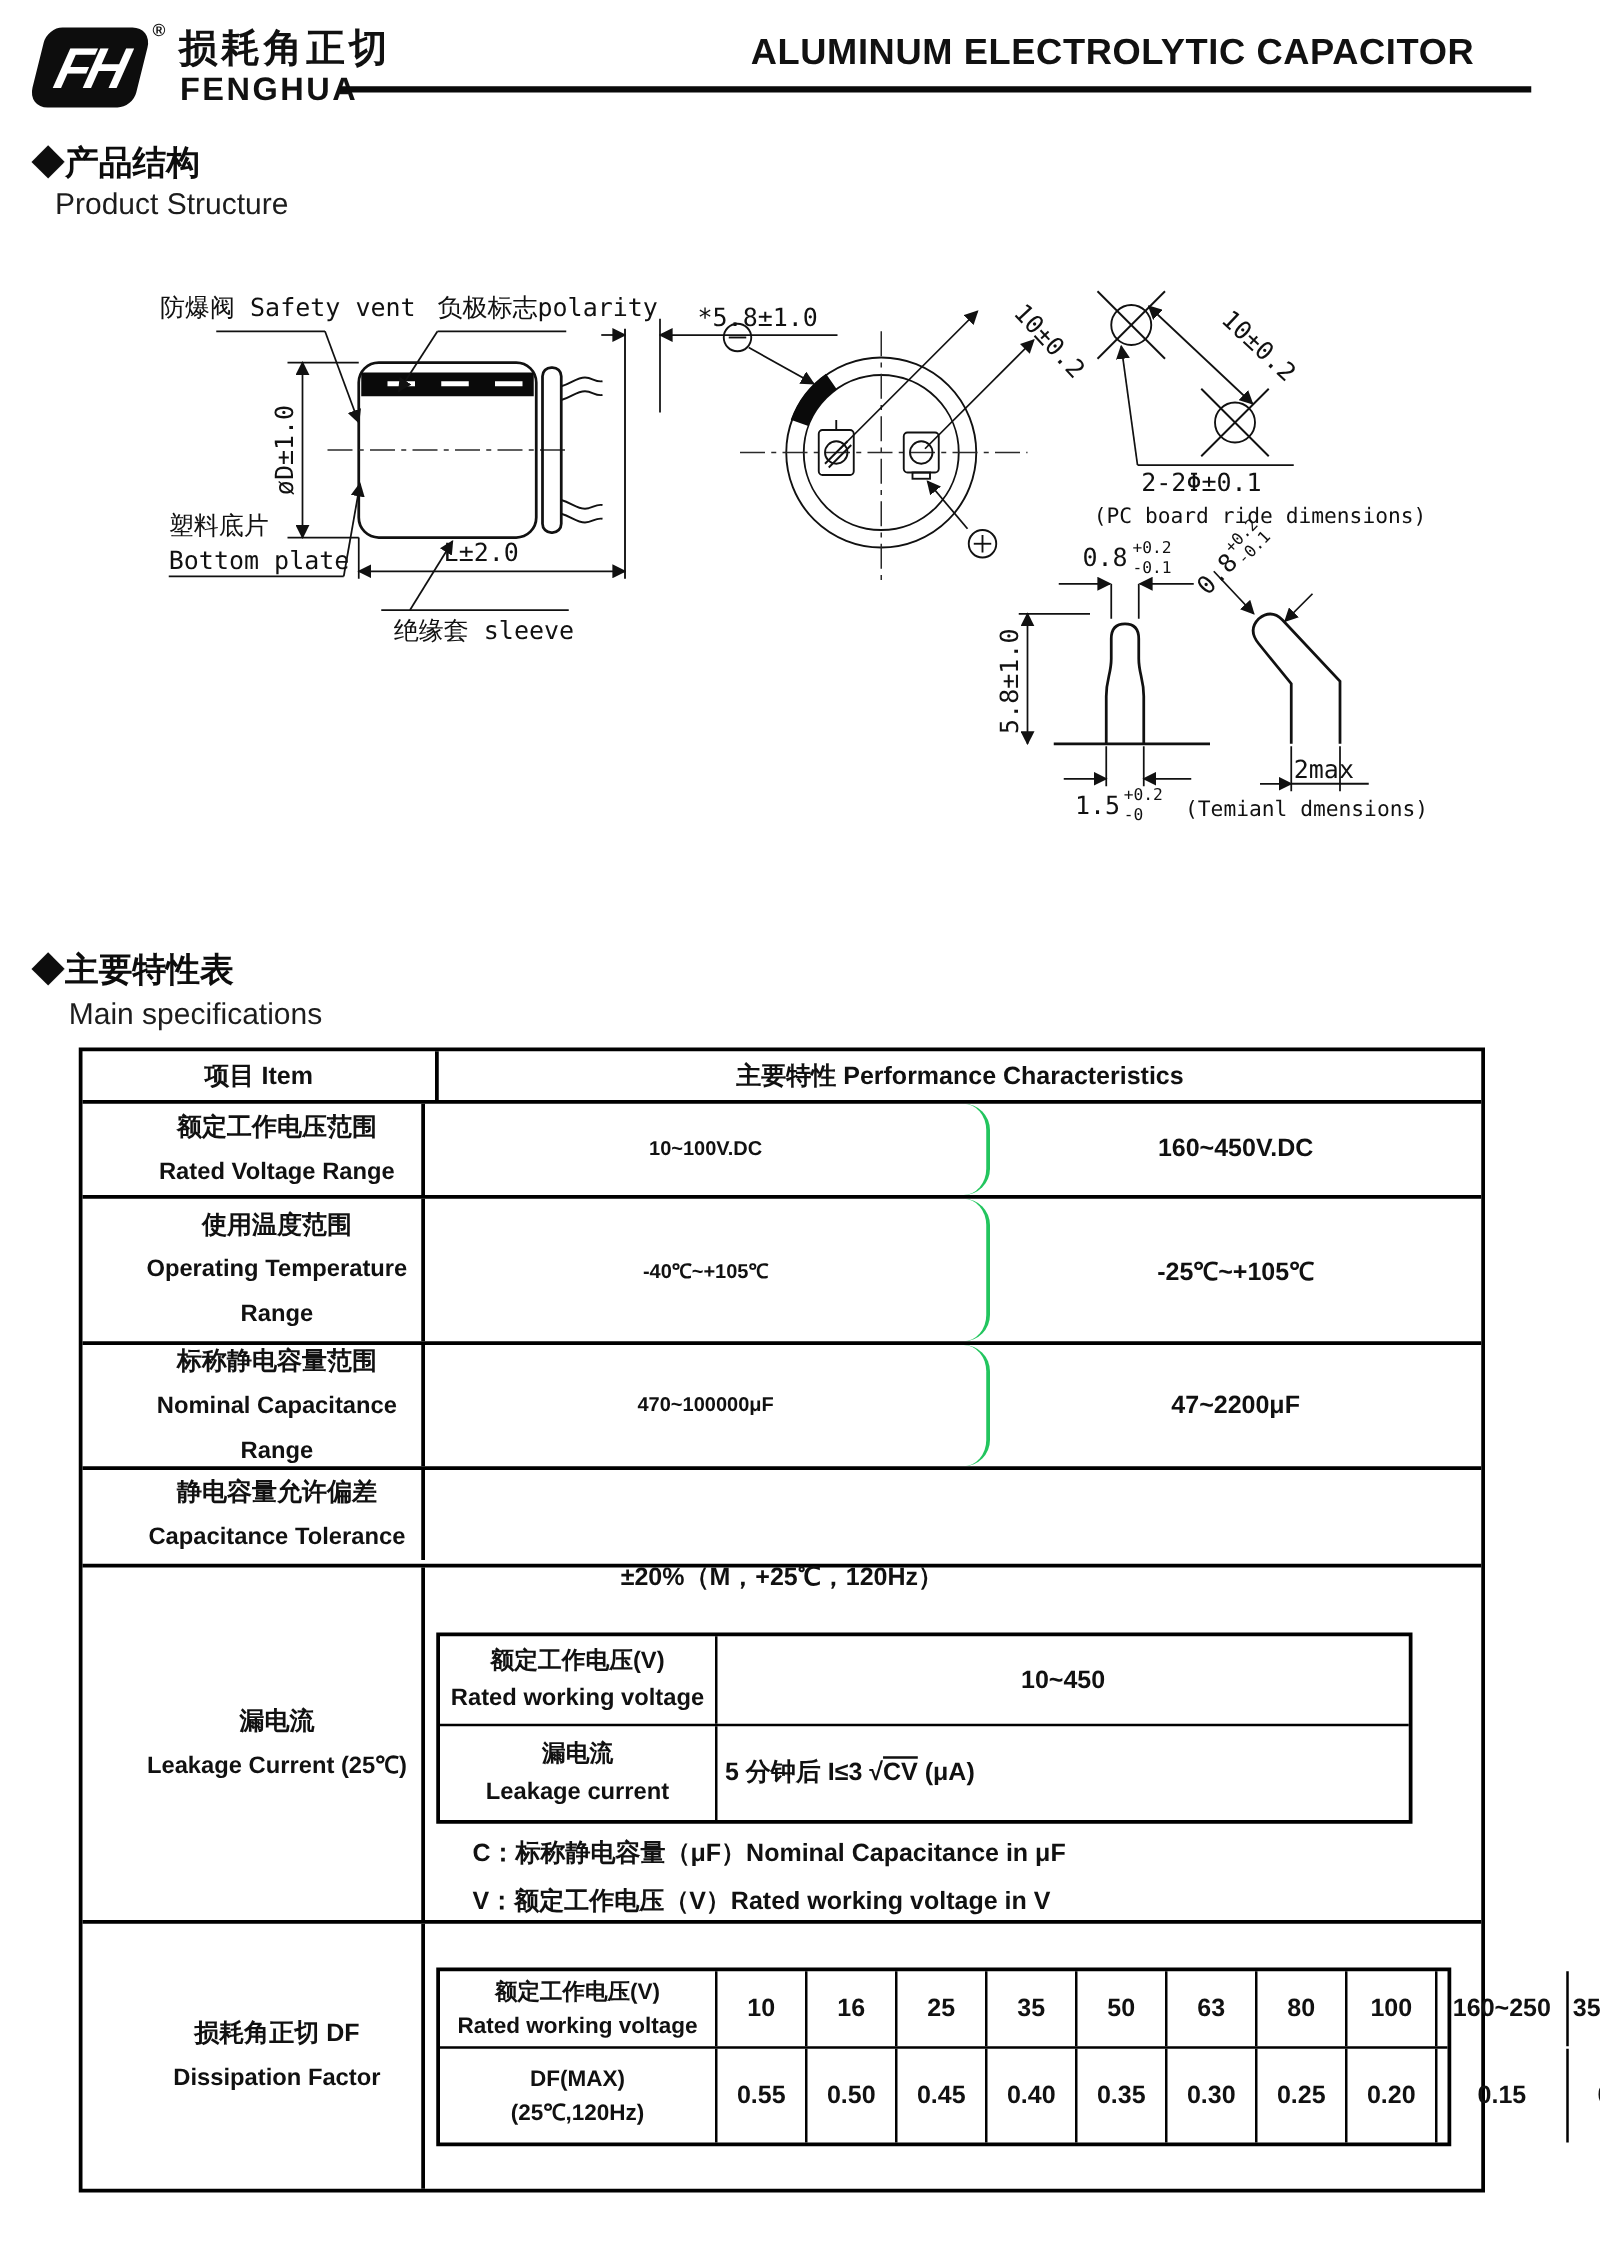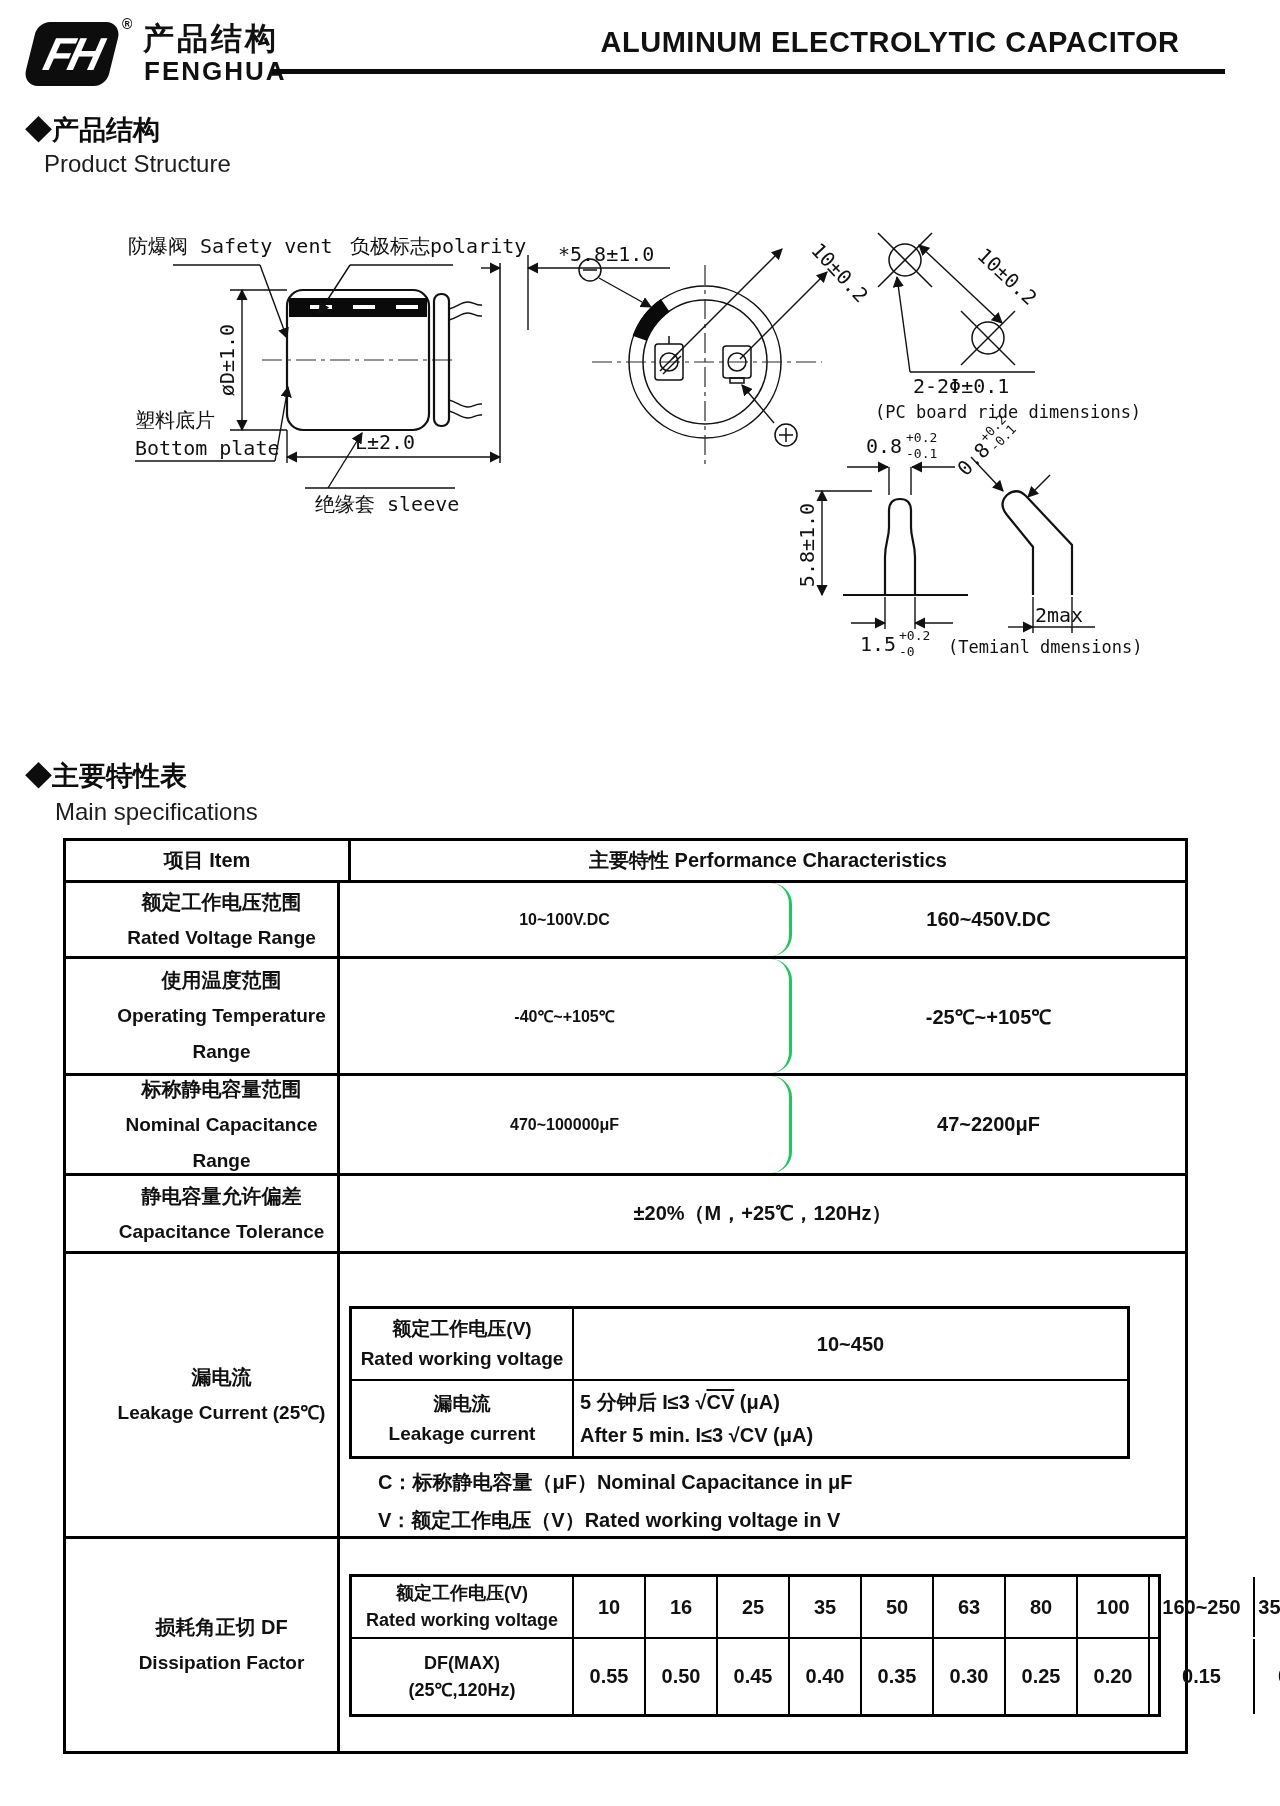--- a/index.html
+++ b/index.html
@@ -42,21 +42,21 @@
   .t-item{width:274px;flex:none;border-right:3px solid #000;box-sizing:border-box;
           display:flex;flex-direction:column;justify-content:center;align-items:center;
           text-align:center;font-size:19px;line-height:36px;padding-left:40px;}
   .t-item .zh{font-size:20px;}
   .t-val{flex:1;display:flex;align-items:center;justify-content:center;font-size:20px;}
   .t-split{flex:1;display:flex;}
   .t-split .c1{width:452px;flex:none;display:flex;align-items:center;justify-content:center;
                border-right:3px solid #22c55e;box-sizing:border-box;font-size:16px;border-radius:21px;}
   .t-split .c2{flex:1;display:flex;align-items:center;justify-content:center;font-size:20px;}
   .h-head{height:39px;} .h-r1{height:76px;} .h-r2{height:117px;} .h-r3{height:100px;}
-  .h-r4{height:78px;} .h-r5{height:285px;} .h-r6{height:215px;}
+  .h-r4{height:78px;flex-direction:column;} .h-r5{height:285px;} .h-r6{height:215px;}
   .t-head-item,.t-head-perf{display:flex;align-items:center;justify-content:center;font-size:20px;}
   .t-head-item{width:285px;flex:none;border-right:3px solid #000;box-sizing:border-box;}
   .t-head-perf{flex:1;}
   .t-body{flex:1;position:relative;box-sizing:border-box;}
 
   .nested{position:absolute;border:3px solid #000;box-sizing:border-box;}
   #lk-nested{left:9px;top:52px;width:781px;}
   .lk-row{display:flex;box-sizing:border-box;}
   .lk-row+.lk-row{border-top:2.5px solid #000;}
   .lk-label{width:222px;flex:none;border-right:2.5px solid #000;box-sizing:border-box;
@@ -82,21 +82,21 @@
 </head>
 <body>
 
 <div class="page">
 
   <div>
     <div class="logo-mono">
       <span>FH</span>
     </div>
     <div class="logo-reg">®</div>
-    <div class="logo-zh">产品结构</div>
+    <div class="logo-zh">损耗角正切</div>
     <div class="logo-en">FENGHUA</div>
     <div class="doc-title">ALUMINUM ELECTROLYTIC CAPACITOR</div>
     <div class="head-rule"></div>
   </div>
 
   <div id="sec1-zh" class="sec-zh">◆产品结构</div>
   <div id="sec1-en" class="sec-en">Product Structure</div>
 
   <svg class="drawing" width="1070" height="470" viewBox="0 0 1070 470">
     <defs>
@@ -315,21 +315,20 @@
             </div>
             <div class="lk-val">10~450</div>
           </div>
           <div class="lk-row" style="height:77px;">
             <div class="lk-label">
               <div>漏电流</div>
               <div>Leakage current</div>
             </div>
             <div class="lk-formula">
               <div><span>5 分钟后 I≤3 √</span><span class="ov">CV</span><span> (μA)</span></div>
-              <div>After 5 min. I≤3 √CV (μA)</div>
             </div>
           </div>
         </div>
         <div class="lk-note" style="top:215px;">C：标称静电容量（μF）Nominal Capacitance in μF</div>
         <div class="lk-note" style="top:253px;">V：额定工作电压（V）Rated working voltage in V</div>
       </div>
     </div>
 
     <div class="t-row h-r6">
       <div class="t-item">

